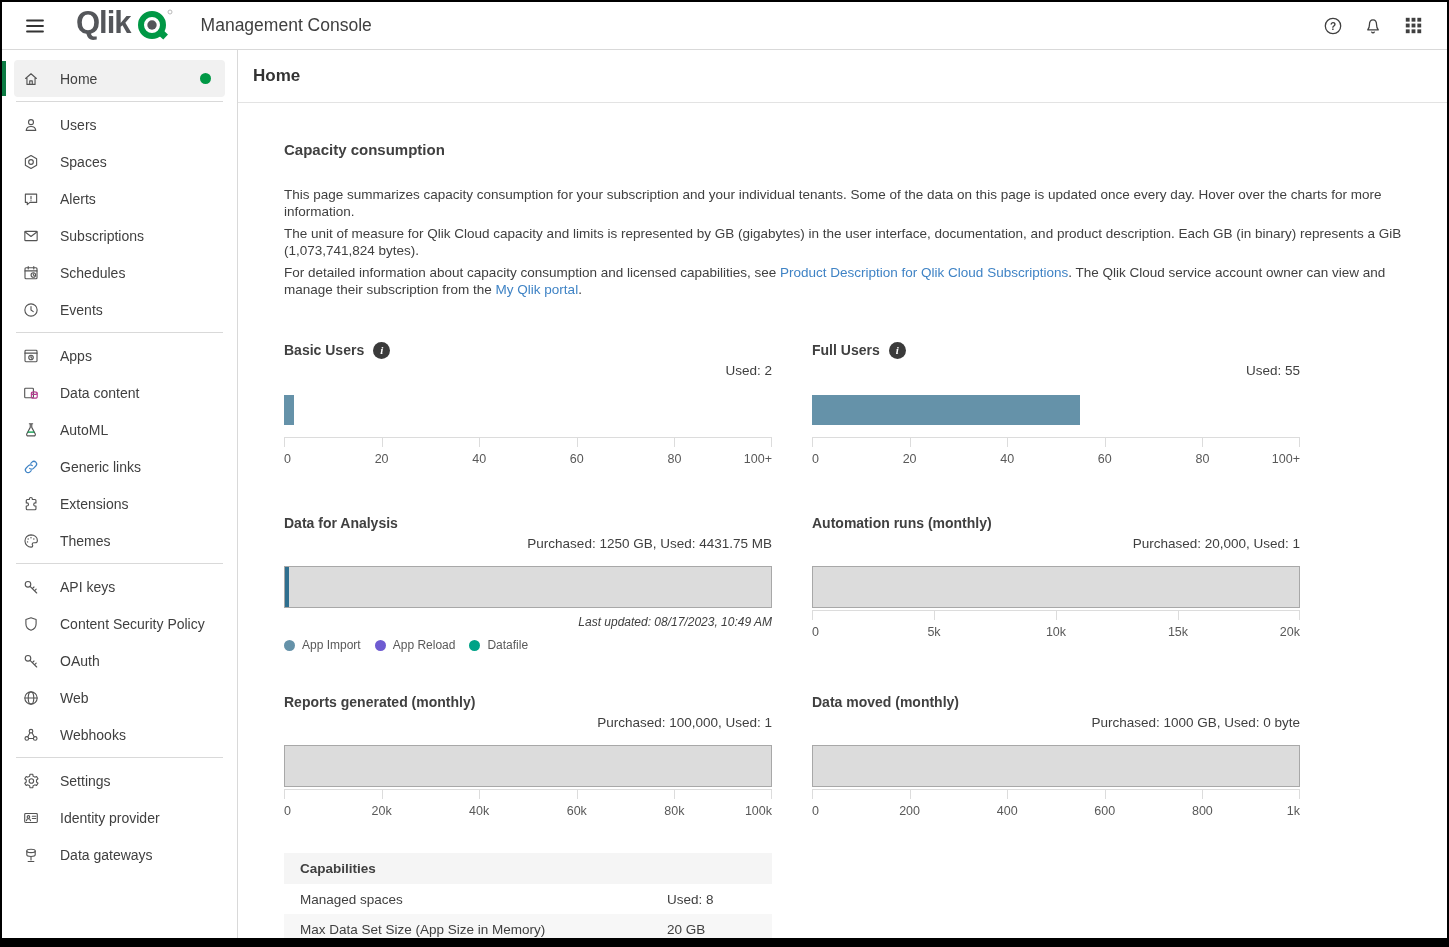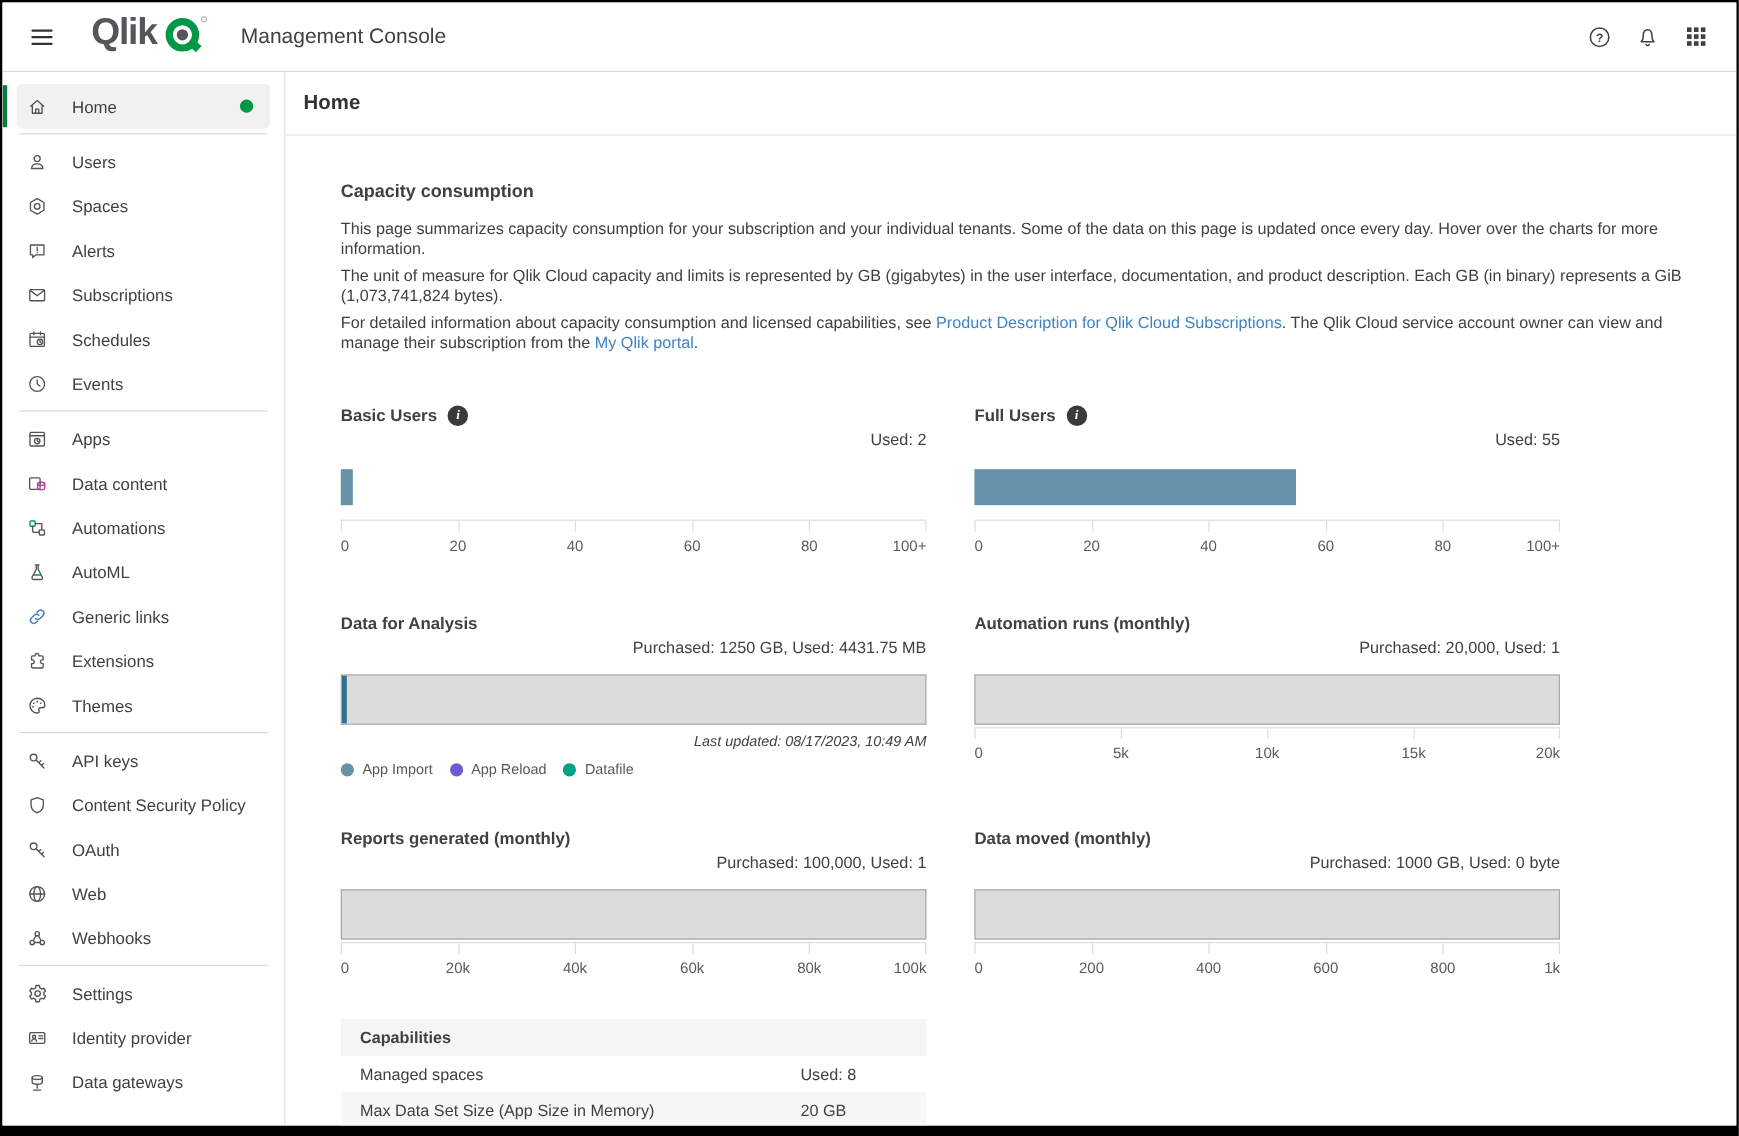--- a/index.html
+++ b/index.html
@@ -9,21 +9,21 @@
     font-family:"Liberation Sans","DejaVu Sans",sans-serif;
     position:relative; overflow:hidden;
     color:#404040;
   }
   .frame {
     position:absolute; left:2px; top:2px; right:2px; bottom:9px;
     background:#fff; display:flex; flex-direction:column; overflow:hidden;
   }
   
   .topbar {
-    height:58px; flex:none; display:flex; align-items:center;
+    height:48px; flex:none; display:flex; align-items:center;
     border-bottom:1px solid #d9d9d9; padding:0 16px; background:#fff;
   }
   .hamburger { width:34px; height:34px; display:flex; align-items:center; justify-content:center; cursor:pointer; }
   .logo { display:flex; align-items:flex-start; margin-left:24px; }
   .logo-text { font-size:31px; font-weight:bold; color:#54565a; letter-spacing:-1px; line-height:38px; }
   .logo-q { margin-left:4px; }
   .product-title { margin-left:26px; font-size:17.5px; color:#404040; }
   .topbar-spacer { flex:1; }
   .topbar-icon { width:36px; height:36px; display:flex; align-items:center; justify-content:center; cursor:pointer; margin-left:4px; }
   
@@ -46,21 +46,21 @@
   .nav-label { margin-left:20px; white-space:nowrap; }
   .status-dot { margin-left:auto; width:11px; height:11px; border-radius:50%; background:#009845; flex:none; }
   .nav-divider { height:1px; background:#d9d9d9; margin:4px 14px; }
   
   .main { flex:1; display:flex; flex-direction:column; min-width:0; background:#fff; }
   .page-header {
     height:53px; flex:none; display:flex; align-items:center; padding-left:15px;
     border-bottom:1px solid #e3e3e3; font-size:17px; font-weight:bold; color:#333;
   }
   .content { flex:1; overflow:hidden; padding:38px 14px 0 46px; }
-  .section-heading { font-size:15px; font-weight:bold; color:#404040; margin-bottom:15px; }
+  .section-heading { font-size:15px; font-weight:bold; color:#404040; margin-bottom:29px; }
   .para { font-size:13.5px; line-height:16.5px; color:#404040; margin-bottom:6px; max-width:1390px; }
   .para a { color:#3f83c5; text-decoration:none; cursor:pointer; }
   
   .charts-grid {
     margin-top:42px; display:grid;
     grid-template-columns:488px 488px; column-gap:104px; row-gap:30px; width:1080px;gap:40px;
   }
   .chart-title-row { display:flex; align-items:center; height:20px; }
   .chart-title { font-size:14px; font-weight:bold; color:#404040; }
   .info-icon {
@@ -260,34 +260,20 @@
                 <ellipse cx="16.4" cy="12.2" rx="3.9" ry="1.7"></ellipse>
                 <path d="M12.5 12.2v5c0 .94 1.75 1.7 3.9 1.7s3.9-.76 3.9-1.7v-5"></path>
               </g>
             </svg>
           </span>
           <span class="nav-label">Data content</span>
         </div>
         <div class="nav-item">
           <span class="nav-icon">
             <svg viewBox="0 0 24 24">
-              <g fill="none" stroke="#009845" stroke-width="1.5">
-                <rect x="4" y="4.2" width="5.8" height="5.8" rx="1"></rect>
-              </g>
-              <g fill="none" stroke="#545454" stroke-width="1.5" stroke-linecap="round" stroke-linejoin="round">
-                <rect x="14.2" y="14" width="5.8" height="5.8" rx="1"></rect>
-                <path d="M9.8 7.1h7.3v6.9M6.9 10v4.4c0 1.5 1 2.5 2.5 2.5h4.8"></path>
-              </g>
-            </svg>
-          </span>
-          <span class="nav-label">Automations</span>
-        </div>
-        <div class="nav-item">
-          <span class="nav-icon">
-            <svg viewBox="0 0 24 24">
               <g fill="none" stroke="#545454" stroke-width="1.5" stroke-linecap="round" stroke-linejoin="round">
                 <path d="M9.8 3.6h4.4M11 3.6v4.9L6.3 17.3a1.9 1.9 0 0 0 1.8 2.6h7.8a1.9 1.9 0 0 0 1.8-2.6L13 8.5V3.6"></path>
               </g>
               <path d="M7.7 14.8h8.6" stroke="#009845" stroke-width="1.7" fill="none"></path>
             </svg>
           </span>
           <span class="nav-label">AutoML</span>
         </div>
         <div class="nav-item">
           <span class="nav-icon">

